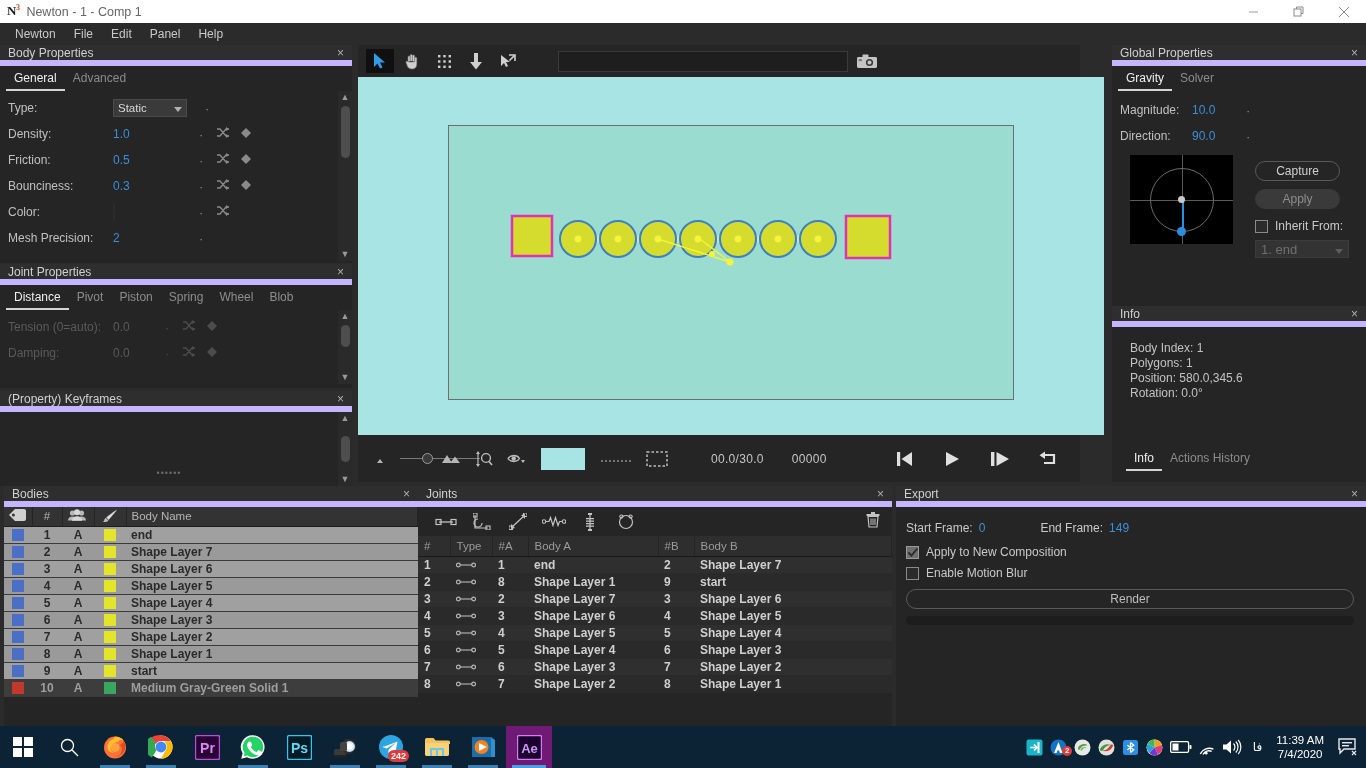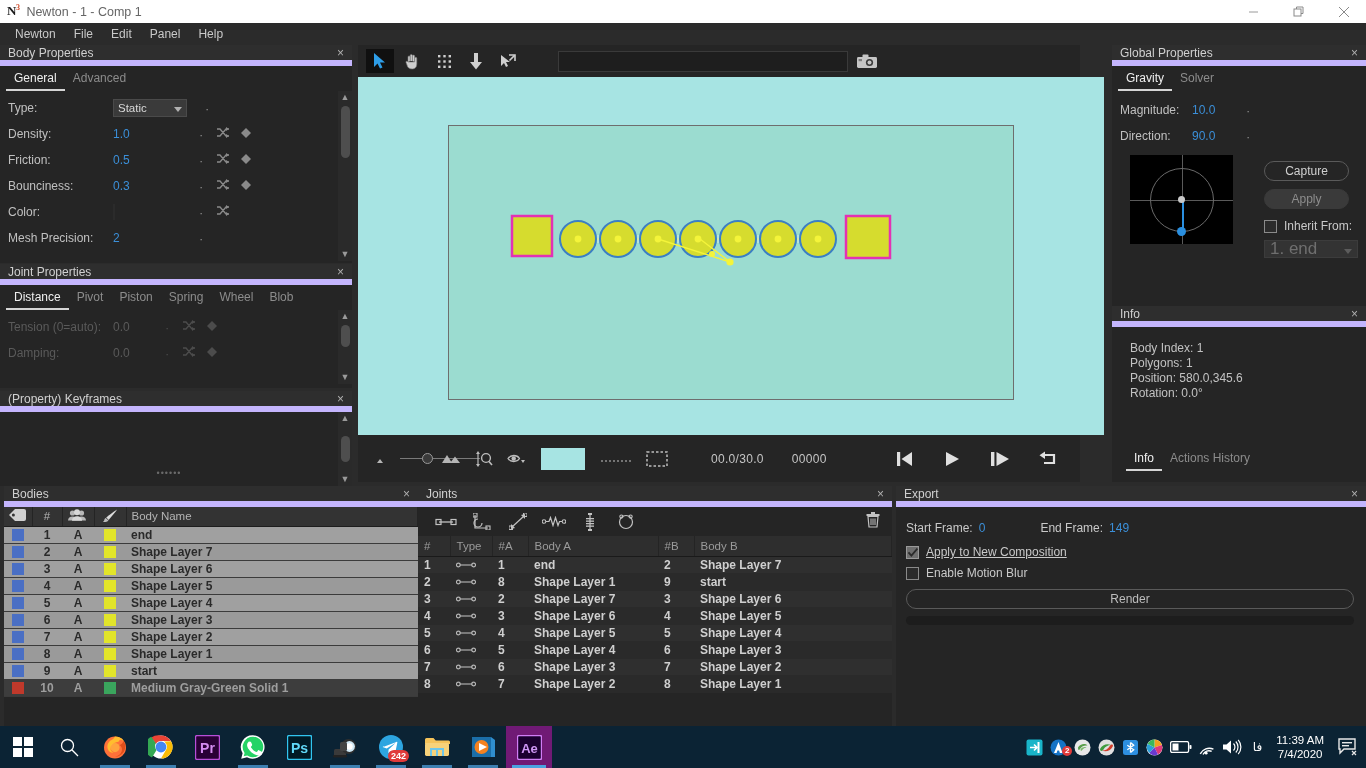--- a/index.html
+++ b/index.html
@@ -186,21 +186,21 @@
     position: absolute; left: 50%; top: 50%; width: 9px; height: 9px; margin-left: -4.5px;
     margin-top: 27px; border-radius: 50%; background: #2a8fe0;
   }
   .btn-cap {
     width: 85px; height: 20px; border: 1px solid #5a5a5a; border-radius: 10px;
     display: flex; align-items: center; justify-content: center; font-size: 12px; color: #d0d0d0;
   }
   .btn-cap.dim { background: #3a3a3a; color: #8d8d8d; border-color: #3a3a3a; }
   .sel-dim {
     width: 94px; height: 18px; background: #333; border: 1px solid #3c3c3c; color: #6f6f6f;
-    display: flex; align-items: center; padding: 0 5px; font-size: 17px;
+    display: flex; align-items: center; padding: 0 5px; font-size: 13px;
   }
 
   
   .info-line { color: #c2c2c2; font-size: 12px; line-height: 15px; }
 
   
   .taskbar {
     position: absolute; left: 0; bottom: 0; width: 1366px; height: 42px;
     background: #0b2334; display: flex; align-items: center;
   }
@@ -635,21 +635,21 @@
       <div class="prop-row">
         <span class="prop-label" style="width:72px;">Magnitude:</span>
         <span class="prop-value" style="width:54px;">10.0</span>
         <span class="prop-dot">·</span>
       </div>
       <div class="prop-row">
         <span class="prop-label" style="width:72px;">Direction:</span>
         <span class="prop-value" style="width:54px;">90.0</span>
         <span class="prop-dot">·</span>
       </div>
-      <div style="display:flex;padding:6px 0 0 18px;gap:9px;">
+      <div style="display:flex;padding:6px 0 0 18px;">
         <div class="grav-box">
           <div class="cross-h"></div>
             <div class="cross-v"></div>
           <div class="circ"></div>
             <div class="gline"></div>
           <div class="gend"></div>
           <div class="ghandle"></div>
         </div>
         <div style="margin-left:22px;padding-top:6px;">
           <div class="btn-cap">Capture</div>
@@ -1000,21 +1000,21 @@
         <span class="prop-value" style="margin-left:6px;">0</span>
         <span style="font-size:12px;color:#c9c9c9;margin-left:55px;">End Frame:</span>
         <span class="prop-value" style="margin-left:6px;">149</span>
       </div>
       <div style="display:flex;align-items:center;margin-top:10px;">
         <span class="chk">
           <svg width="10" height="9" viewBox="0 0 10 9">
               <polyline points="0.5,4.4 3.4,7.6 9.4,0.6" fill="none" stroke="#2b2b2b" stroke-width="1.8"></polyline>
             </svg>
         </span>
-        <span style="font-size:12px;color:#c9c9c9;text-decoration:underline;">Apply to New Composition</span>
+        <span style="font-size:12px;color:#c9c9c9;">Apply to New Composition</span>
       </div>
       <div style="display:flex;align-items:center;margin-top:7px;">
         <span class="chk off"></span>
         <span style="font-size:12px;color:#c9c9c9;">Enable Motion Blur</span>
       </div>
       <div class="btn-outline" style="margin-top:9px;">Render</div>
       <div class="progress-track" style="margin-top:7px;"></div>
     </div>
   </div>
 

